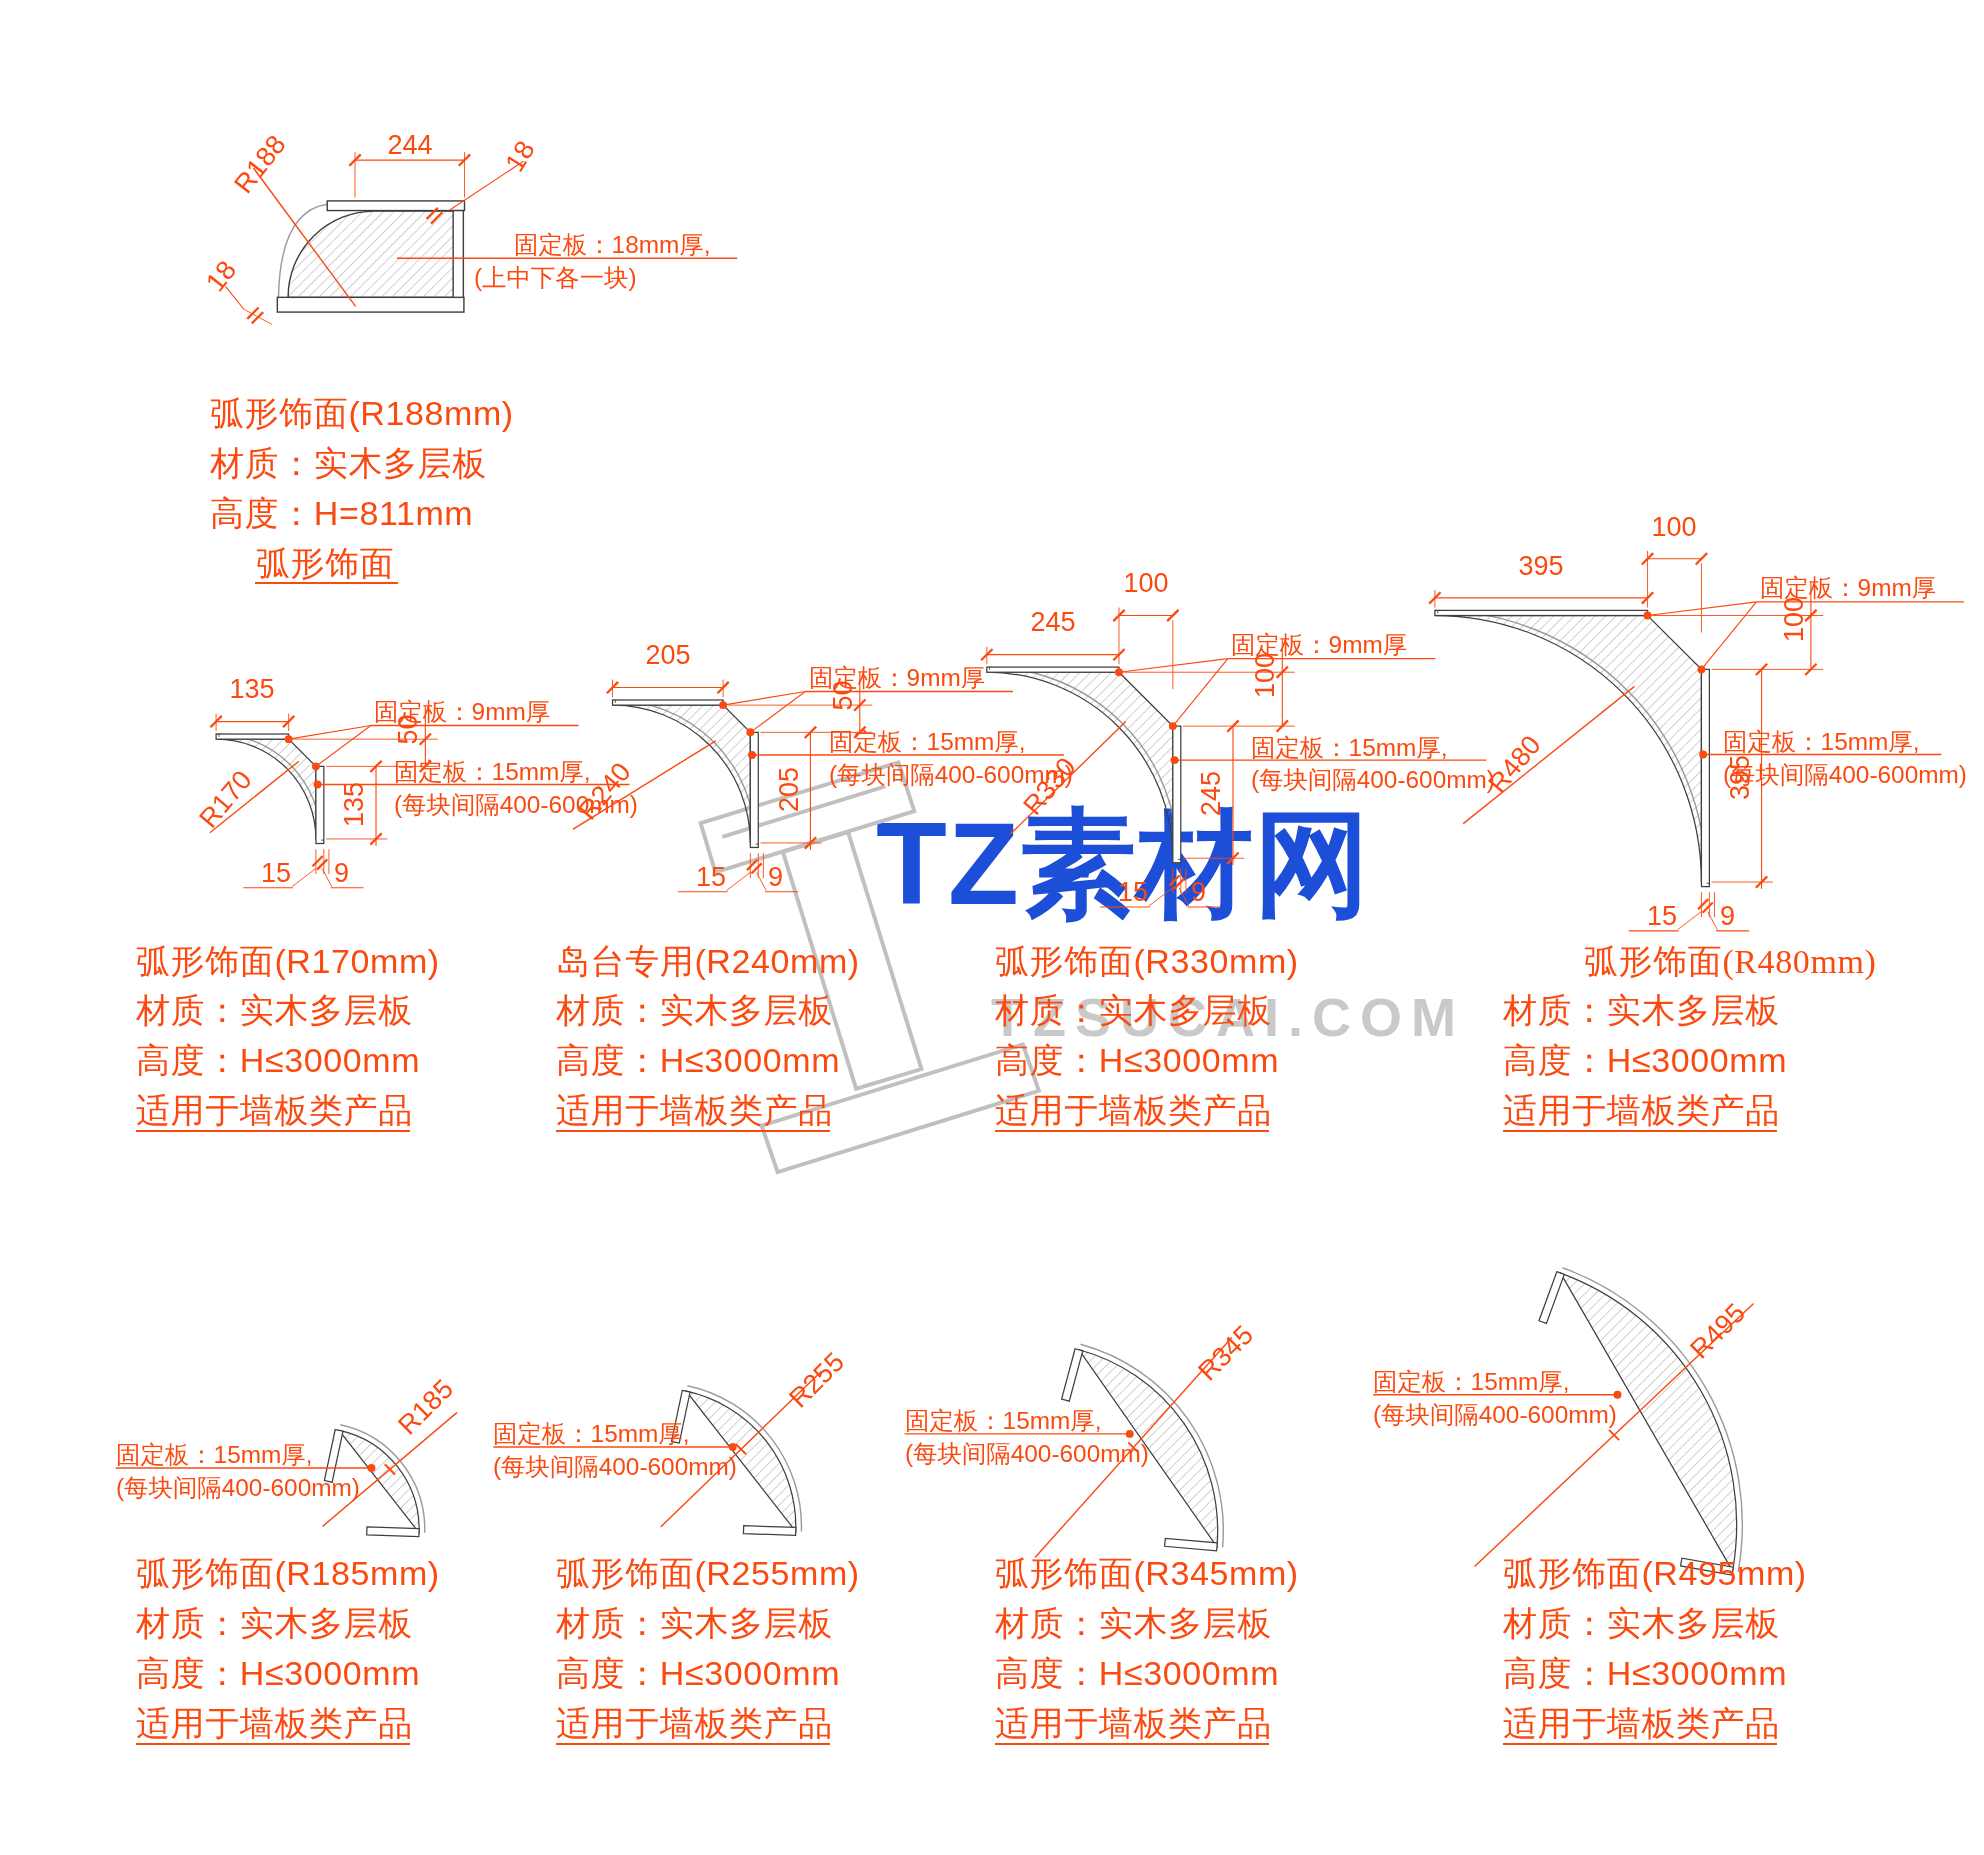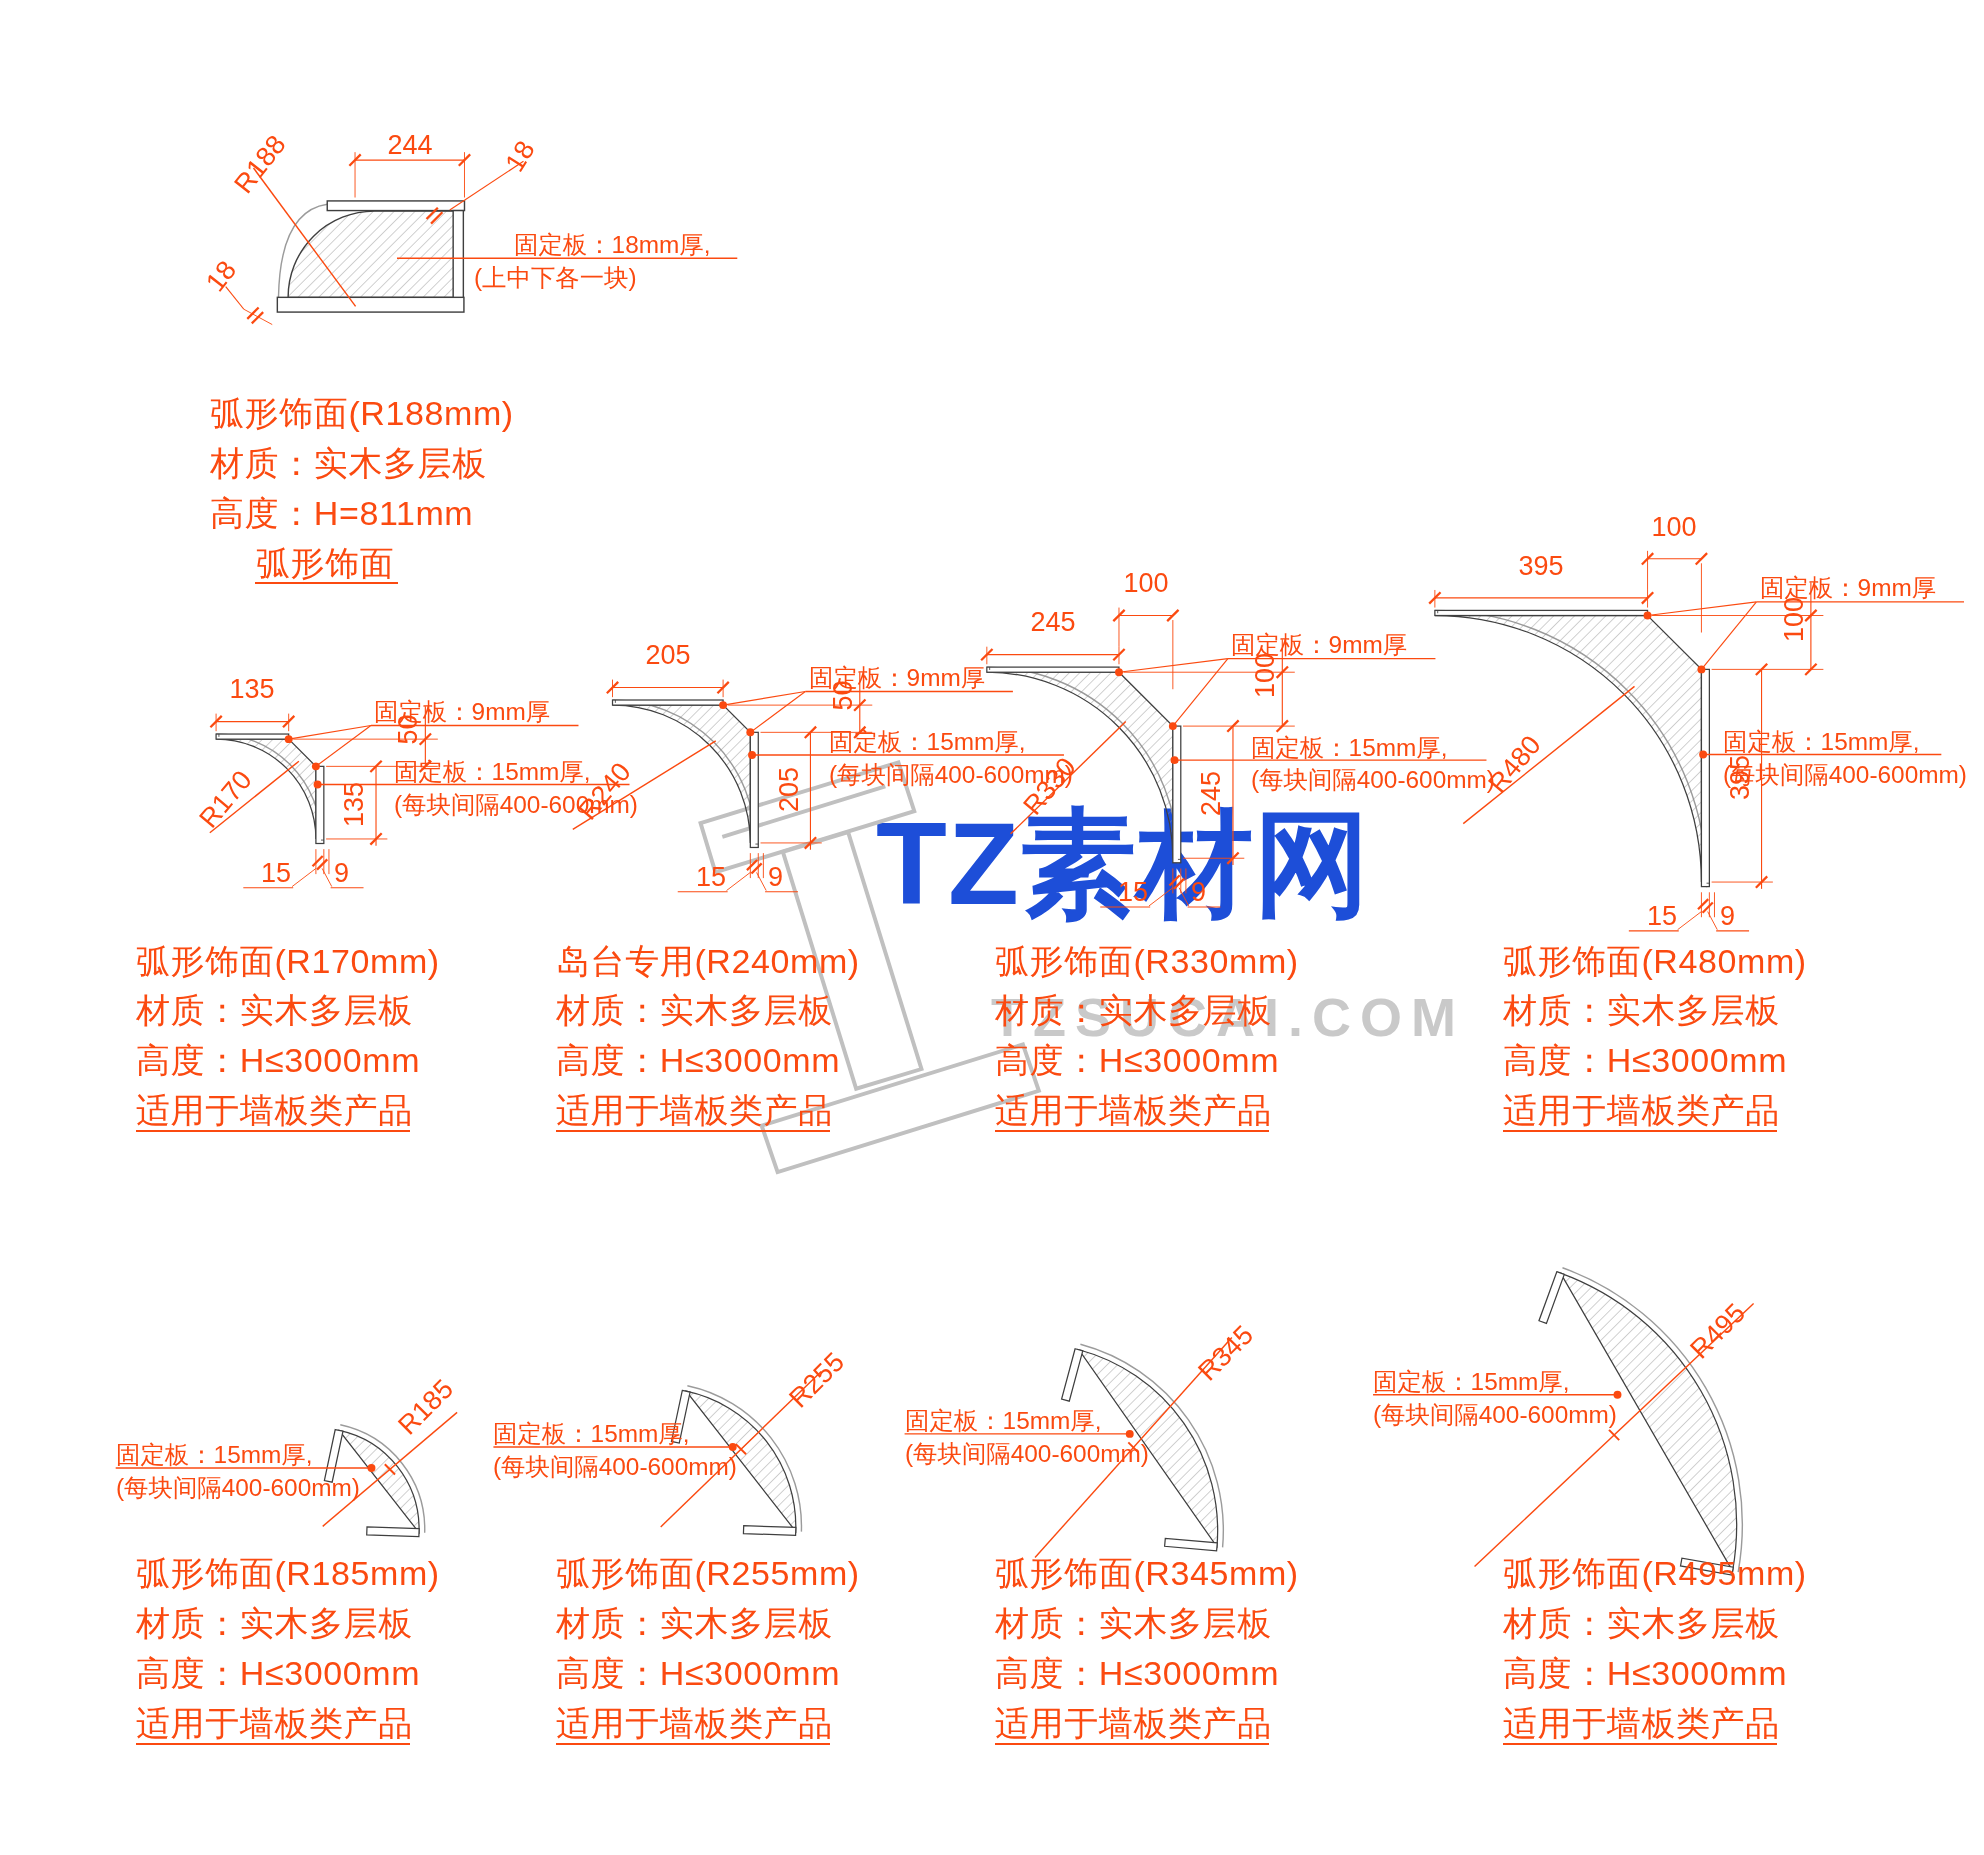--- a/index.html
+++ b/index.html
@@ -320,21 +320,21 @@
       <div class="t cap" style="left: 556px; top: 939px;">岛台专用(R240mm)</div>
       <div class="t cap" style="left: 556px; top: 988px;">材质：实木多层板</div>
       <div class="t cap" style="left: 556px; top: 1038px;">高度：H≤3000mm</div>
       <div class="t cap" style="left: 556px; top: 1088px;">适用于墙板类产品</div>
       <div class="t u3" style="left: 556px; top: 1130px; width: 274px; height: 0px;"></div>
       <div class="t cap" style="left: 995px; top: 939px;">弧形饰面(R330mm)</div>
       <div class="t cap" style="left: 995px; top: 988px;">材质：实木多层板</div>
       <div class="t cap" style="left: 995px; top: 1038px;">高度：H≤3000mm</div>
       <div class="t cap" style="left: 995px; top: 1088px;">适用于墙板类产品</div>
       <div class="t u3" style="left: 995px; top: 1130px; width: 274px; height: 0px;"></div>
-      <div class="t cap" style="left: 1503px; top: 939px;">弧形饰面(R480mm)</div>
+      <div class="t cap" style="left: 1584px; top: 939px; font-family: Liberation Serif, serif;">弧形饰面(R480mm)</div>
       <div class="t cap" style="left: 1503px; top: 988px;">材质：实木多层板</div>
       <div class="t cap" style="left: 1503px; top: 1038px;">高度：H≤3000mm</div>
       <div class="t cap" style="left: 1503px; top: 1088px;">适用于墙板类产品</div>
       <div class="t u3" style="left: 1503px; top: 1130px; width: 274px; height: 0px;"></div>
       <div class="t cap" style="left: 136px; top: 1551px;">弧形饰面(R185mm)</div>
       <div class="t cap" style="left: 136px; top: 1601px;">材质：实木多层板</div>
       <div class="t cap" style="left: 136px; top: 1651px;">高度：H≤3000mm</div>
       <div class="t cap" style="left: 136px; top: 1701px;">适用于墙板类产品</div>
       <div class="t u3" style="left: 136px; top: 1743px; width: 274px; height: 0px;"></div>
       <div class="t cap" style="left: 556px; top: 1551px;">弧形饰面(R255mm)</div>

